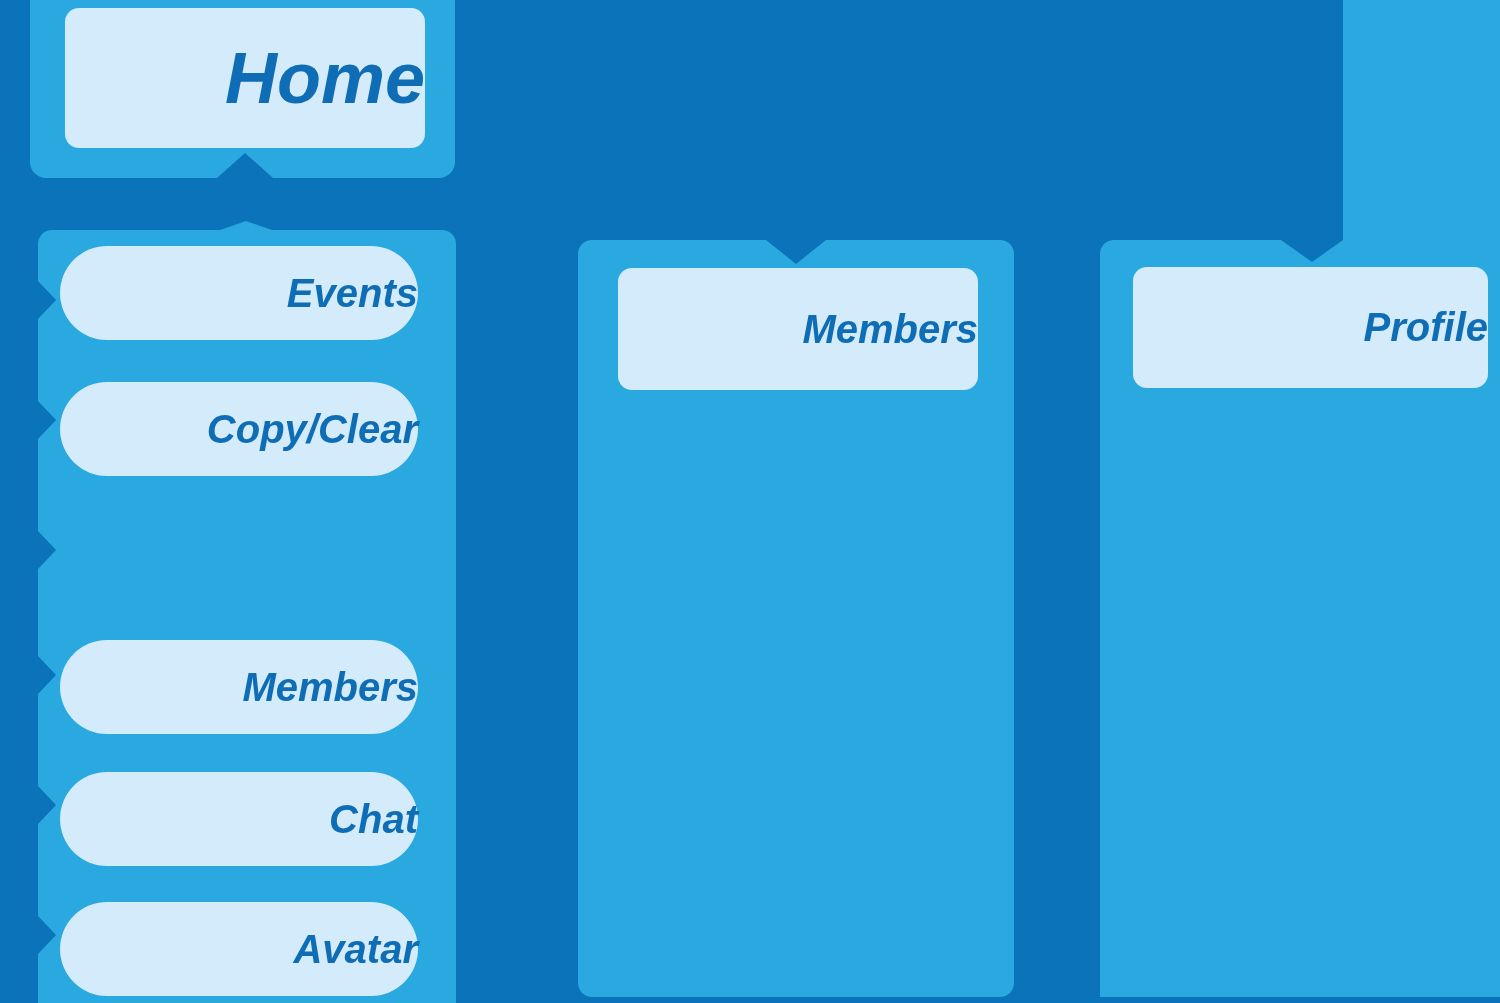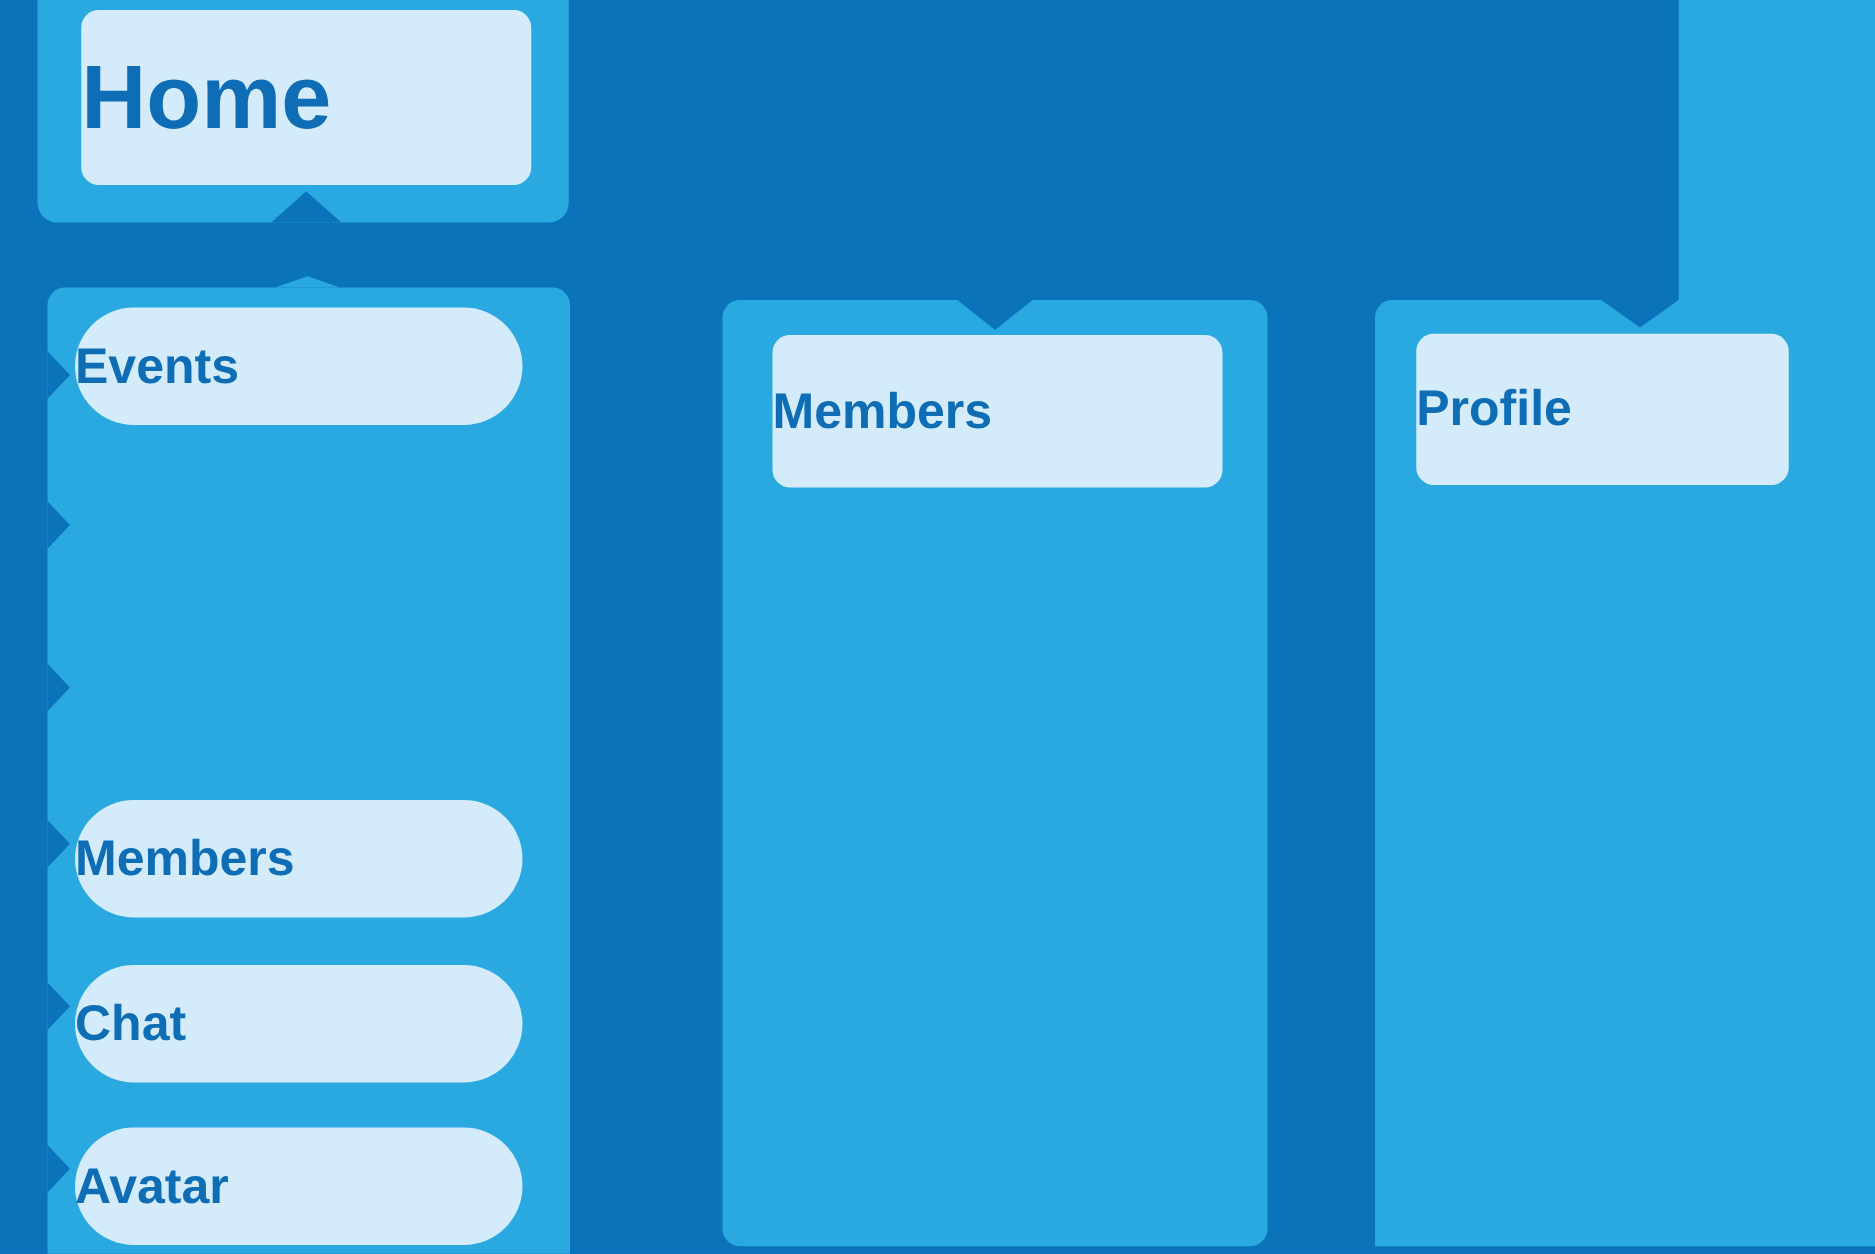--- a/index.html
+++ b/index.html
@@ -25,24 +25,25 @@
   .panel {
     position: absolute;
     background: var(--panel);
   }
   .node-box {
     position: absolute;
     background: var(--node-fill);
     border-radius: 14px;
     display: flex;
     align-items: center;
-    justify-content: flex-start;
+    justify-content: flex-end;
     color: var(--ink);
     font-weight: 700;
     cursor: pointer;
+    font-style: italic;
   }
   .tri { position: absolute; width: 0; height: 0; }
   
   .home-frame {
     left: 30px; top: -16px;
     width: 425px; height: 194px;
     border-radius: 16px;
   }
   .home-notch {
     left: 187px; bottom: 0;
@@ -108,21 +109,21 @@
   }
   .profile-notch {
     left: 1281px; top: 240px;
     border-left: 31px solid transparent;
     border-right: 31px solid transparent;
     border-top: 22px solid var(--background);
     z-index: 2;
   }
   .profile-box {
     left: 33px; top: 27px;
-    width: 298px; height: 121px;
+    width: 355px; height: 121px;
     font-size: 40px;
   }
 </style>
 </head>
 <body>
 
 <div class="canvas">
 
   <div class="panel home-frame">
     <div class="node-box home-box">
@@ -136,20 +137,23 @@
 
     <div class="tri edge-notch" style="top:51px"></div>
     <div class="tri edge-notch" style="top:171px"></div>
     <div class="tri edge-notch" style="top:301px"></div>
     <div class="tri edge-notch" style="top:426px"></div>
     <div class="tri edge-notch" style="top:556px"></div>
     <div class="tri edge-notch" style="top:686px"></div>
 
     <div class="node-box pill" style="top:16px">
       <span>Events</span>
+    </div>
+    <div class="node-box pill" style="top:152px">
+      <span>Copy/Clear</span>
     </div>
     <div class="node-box pill" style="top:410px">
       <span>Members</span>
     </div>
     <div class="node-box pill" style="top:672px">
       <span>Avatar</span>
     </div>
     <div class="node-box pill" style="top:542px">
       <span>Chat</span>
     </div>

